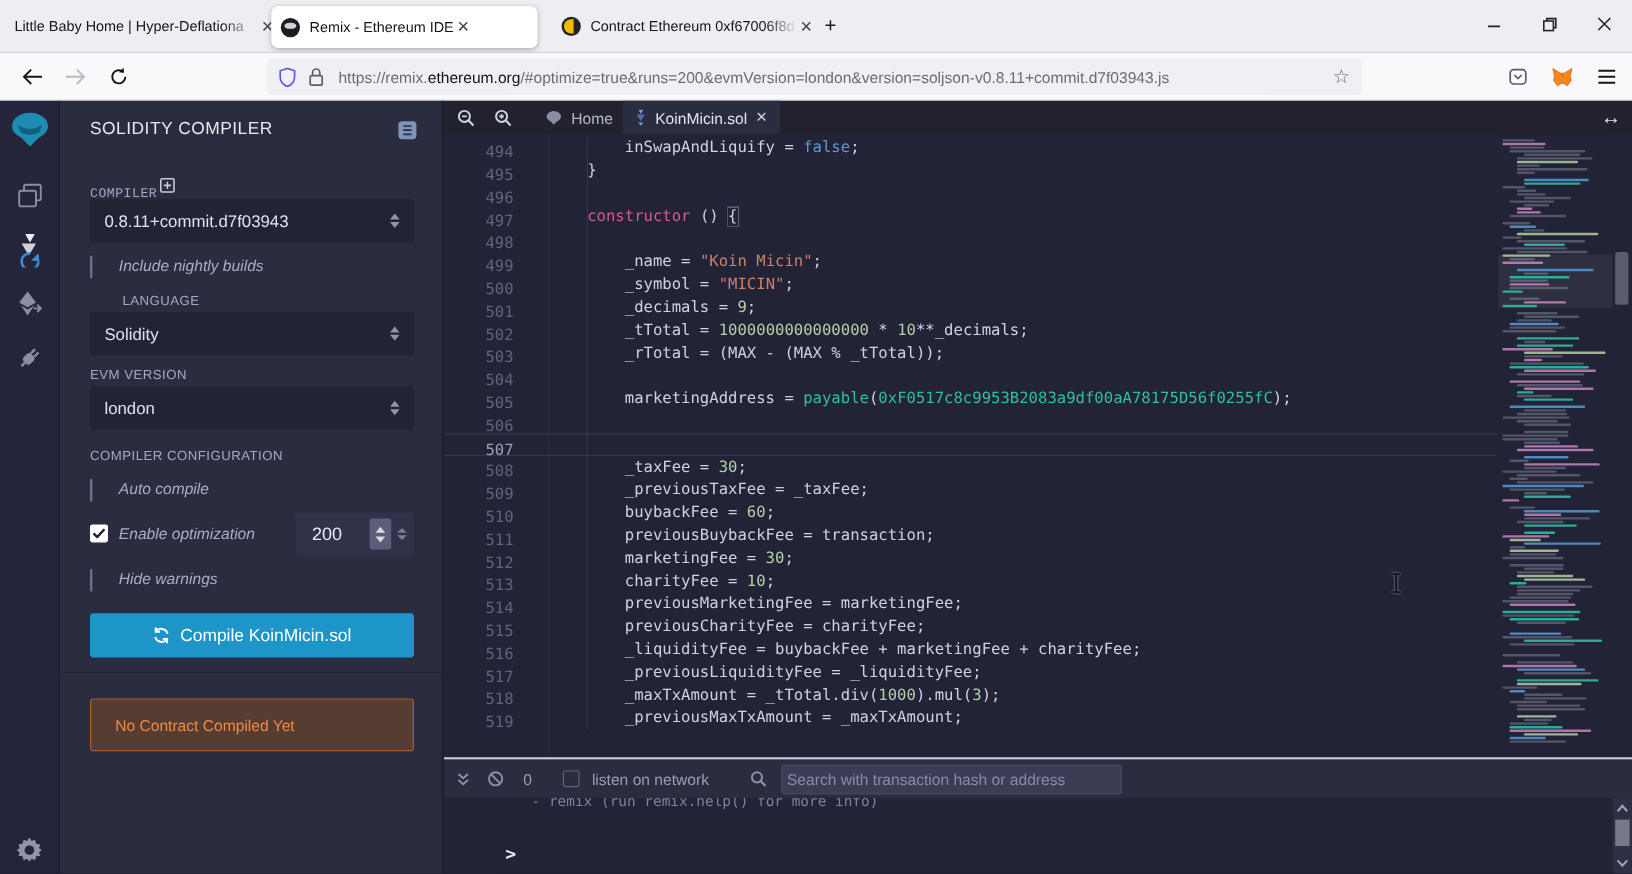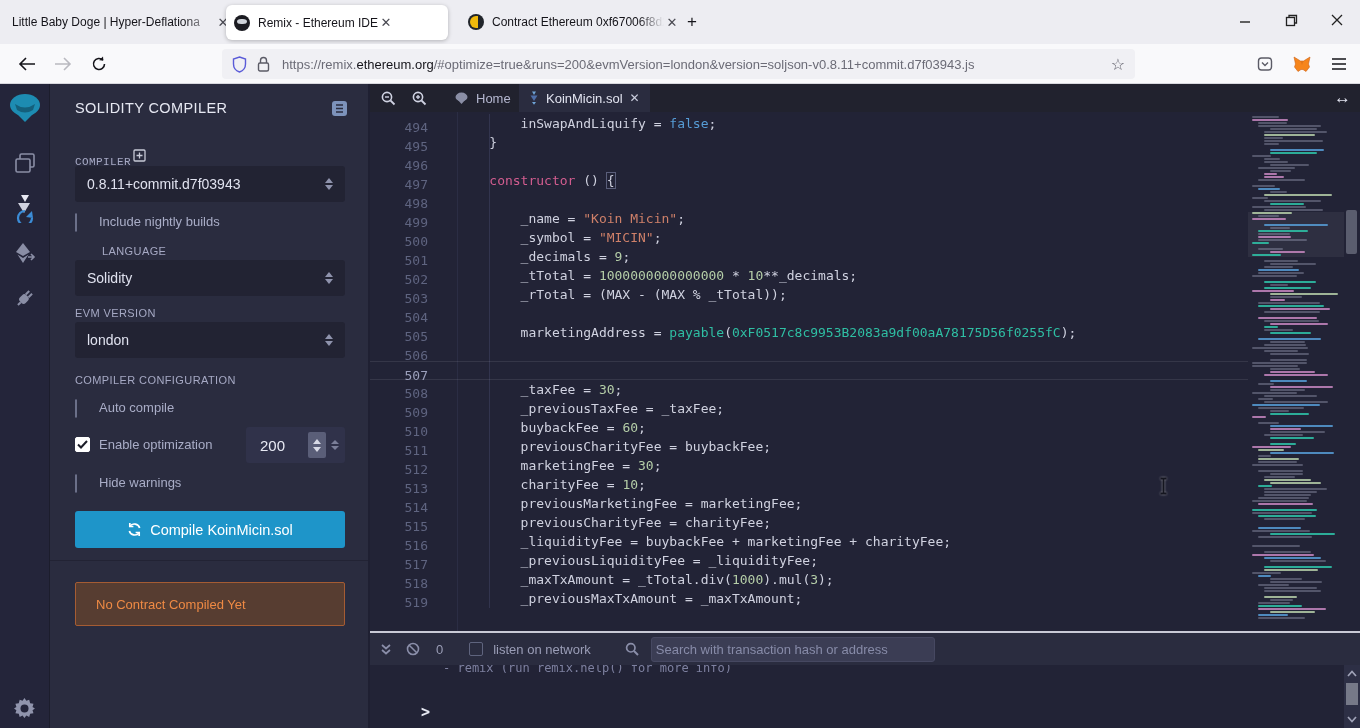--- a/index.html
+++ b/index.html
@@ -37,21 +37,21 @@
   .panel{left:50px;top:84px;width:320px;height:644px;background:#2a2c3f;border-right:2px solid #1f2032;box-sizing:border-box;}
   .ptitle{left:75px;top:100px;font-size:14.5px;letter-spacing:.4px;color:#e6e8f2;}
   .plabel{font-size:11px;letter-spacing:.4px;color:#a6a9c4;}
   .pselect{left:75px;width:270px;height:36px;background:#222333;border-radius:3px;display:flex;align-items:center;padding:0 12px;box-sizing:border-box;color:#e0e2ef;font-size:14px;}
   .updown{margin-left:auto;display:flex;flex-direction:column;gap:2px;}
   .updown i{display:block;width:0;height:0;border-left:4px solid transparent;border-right:4px solid transparent;}
   .updown .u{border-bottom:5px solid #8f93ad;}
   .updown .d{border-top:5px solid #8f93ad;}
   .chk{width:15px;height:15px;border:1px solid #6b7089;border-radius:2px;box-sizing:border-box;background:transparent;}
   .chk.on{background:#fff;border-color:#fff;display:flex;align-items:center;justify-content:center;}
-  .chklabel{font-size:13px;color:#a9adc7;}
+  .chklabel{font-size:13px;color:#a9adc7;font-style:italic;}
   .compilebtn{left:75px;top:511px;width:270px;height:37px;background:#1e95c9;border-radius:3px;display:flex;align-items:center;justify-content:center;color:#fff;font-size:14.5px;gap:8px;}
   .warnbox{left:75px;top:582px;width:270px;height:44px;background:#573d31;border:1px solid #a55c33;border-radius:2px;box-sizing:border-box;display:flex;align-items:center;padding:0 20px;color:#ef8a44;font-size:13px;}
   .runsbox{left:246px;top:427px;width:99px;height:36px;background:#30324a;border-radius:3px;display:flex;align-items:center;box-sizing:border-box;padding:0 6px 0 14px;}
   .runsbox input{width:40px;background:transparent;border:none;color:#e8eaf4;font-size:15px;font-family:"Liberation Sans",sans-serif;padding:0;}
   .spinbox{width:22px;height:26px;background:#5a5e78;border-radius:2px;display:flex;flex-direction:column;align-items:center;justify-content:center;gap:3px;margin-left:8px;}
   .spinbox i,.tinyspin i{display:block;width:0;height:0;border-left:4px solid transparent;border-right:4px solid transparent;}
   .spinbox .u{border-bottom:5px solid #d8dae6;}
   .spinbox .d{border-top:5px solid #d8dae6;}
   .tinyspin{display:flex;flex-direction:column;gap:2px;margin-left:5px;}
   .tinyspin .u{border-bottom:4px solid #7b7f99;}
@@ -98,21 +98,21 @@
   .tthumb{position:absolute;left:2px;top:18px;width:12px;height:22px;background:#767988;}
   .tarrow{position:absolute;left:0;width:16px;height:16px;display:flex;align-items:center;justify-content:center;color:#a0a3b8;}
 </style>
 </head>
 <body>
 
 <div id="root">
 
   <div class="abs tabstrip">
     <div class="abs btab" style="left:0;width:219px;padding:0 6px 0 12px;">
-      <span class="ttl fade">Little Baby Doge | Hyper-Deflationa</span>
+      <span class="ttl fade">Little Baby Home | Hyper-Deflationa</span>
       <span class="tabx">✕</span>
     </div>
     <div class="abs activetab">
       <span class="fav fav-remix"></span>
       <span class="ttl">Remix - Ethereum IDE</span>
       <span class="tabx">✕</span>
     </div>
     <div class="abs btab" style="left:456px;width:212px;padding:0 6px 0 12px;">
       <span class="fav fav-bsc"></span>
       <span class="ttl fade">Contract Ethereum 0xf67006f8d22</span>
@@ -415,21 +415,21 @@
         <div class="crow">
           <span class="ln">509</span>
           <span class="ctext"><span class="tk-p">        _previousTaxFee = _taxFee;</span></span>
         </div>
         <div class="crow">
           <span class="ln">510</span>
           <span class="ctext"><span class="tk-p">        buybackFee = </span><span class="tk-num">60</span><span class="tk-p">;</span></span>
         </div>
         <div class="crow">
           <span class="ln">511</span>
-          <span class="ctext"><span class="tk-p">        previousCharityFee = buybackFee;</span></span>
+          <span class="ctext"><span class="tk-p">        previousBuybackFee = transaction;</span></span>
         </div>
         <div class="crow">
           <span class="ln">512</span>
           <span class="ctext"><span class="tk-p">        marketingFee = </span><span class="tk-num">30</span><span class="tk-p">;</span></span>
         </div>
         <div class="crow">
           <span class="ln">513</span>
           <span class="ctext"><span class="tk-p">        charityFee = </span><span class="tk-num">10</span><span class="tk-p">;</span></span>
         </div>
         <div class="crow">

